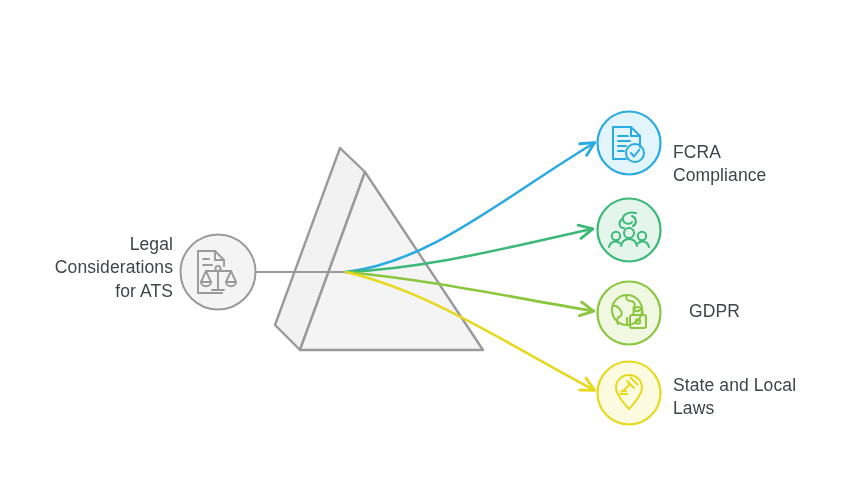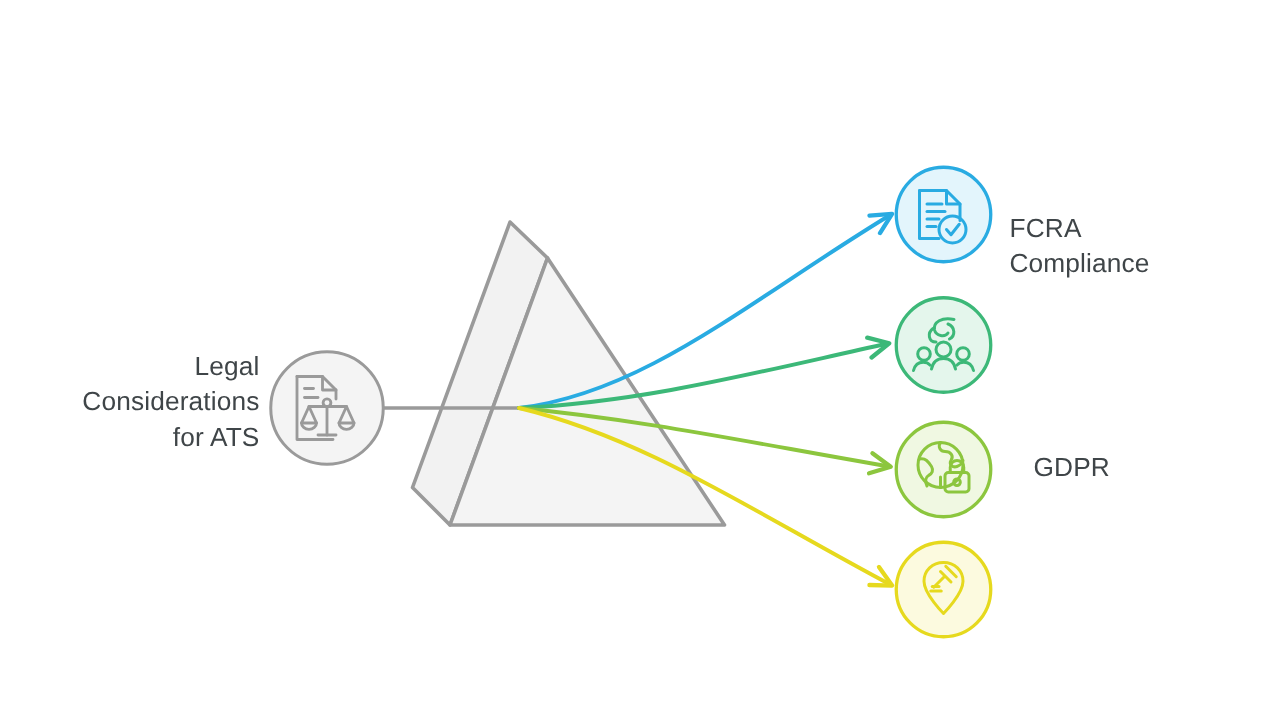--- a/index.html
+++ b/index.html
@@ -168,14 +168,16 @@
   <div class="label source-label">Legal
 Considerations
 for ATS</div>
 
   <div class="label out-label out-label-0">FCRA
 Compliance</div>
 
 
   <div class="label out-label out-label-2">GDPR</div>
 
+  <div class="label out-label out-label-3">State and Local
+Laws</div>
 
 </div>
 
 </body></html>

